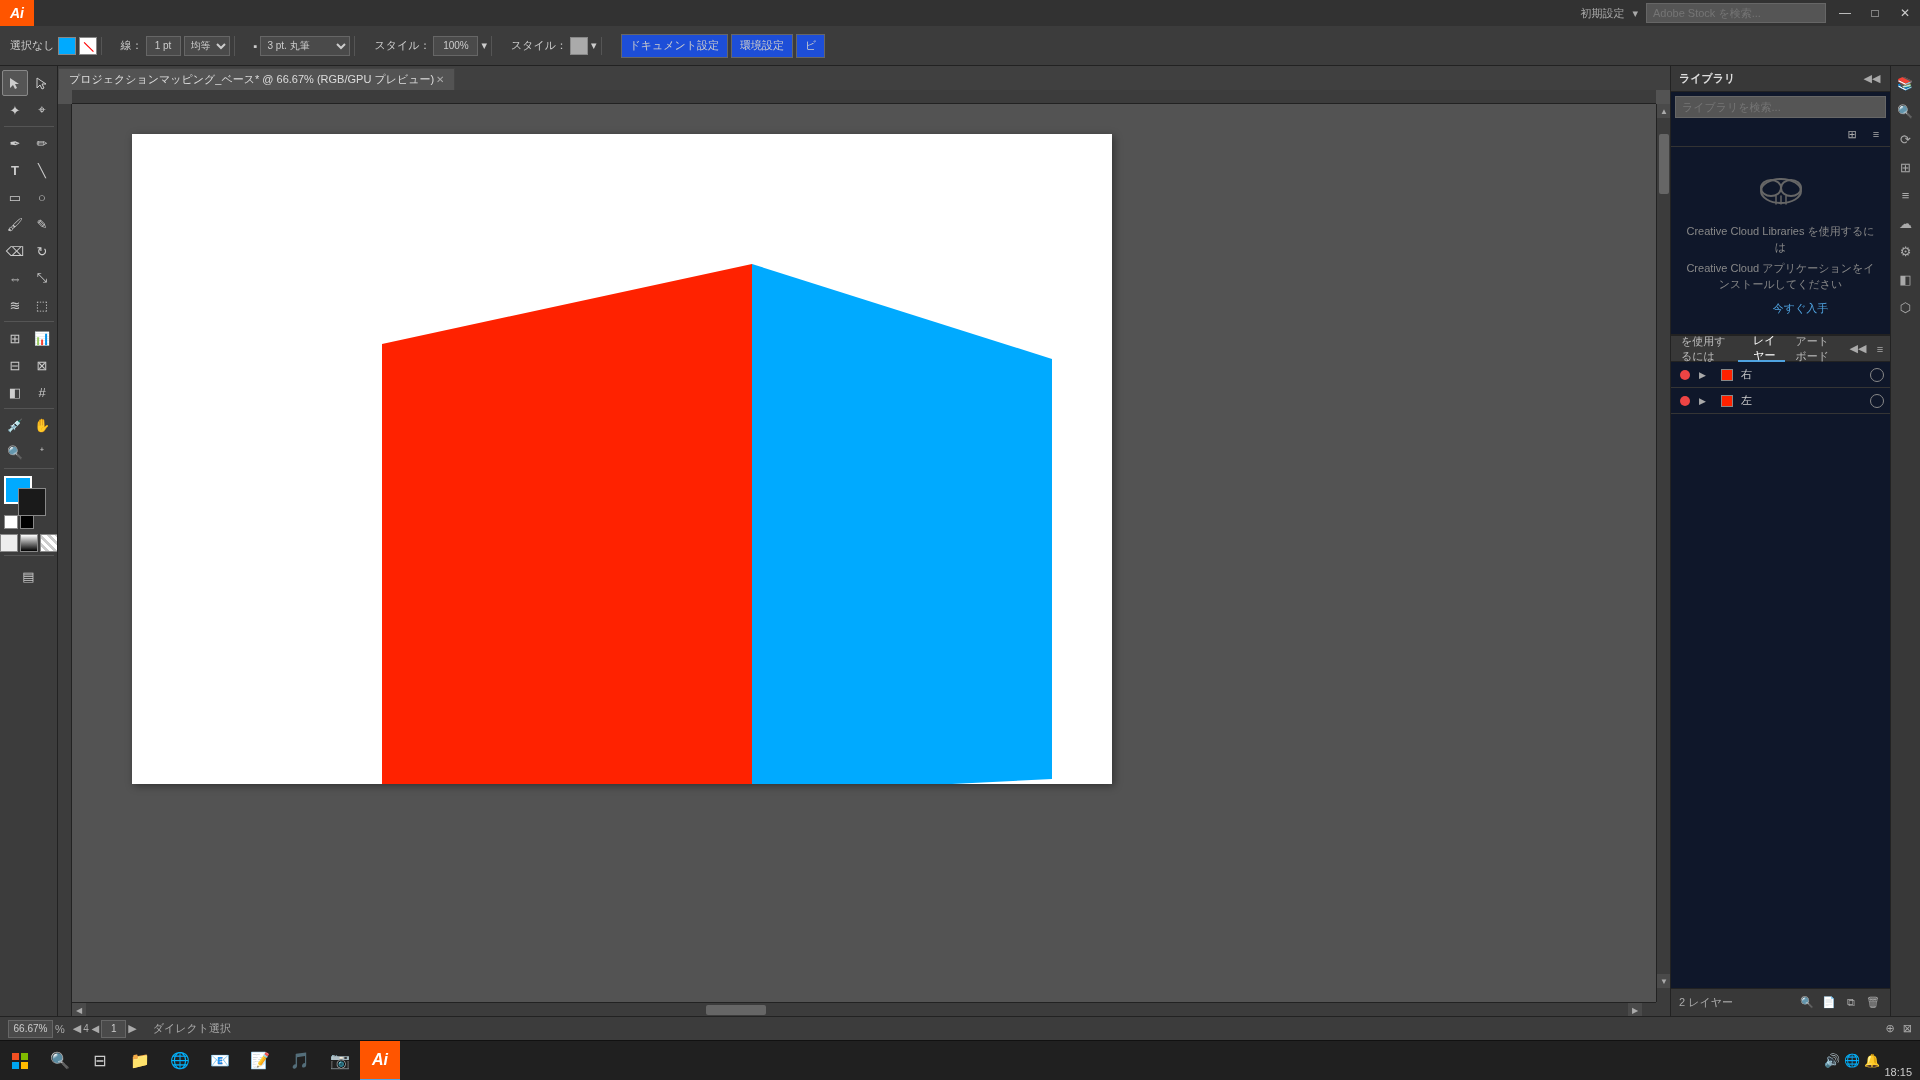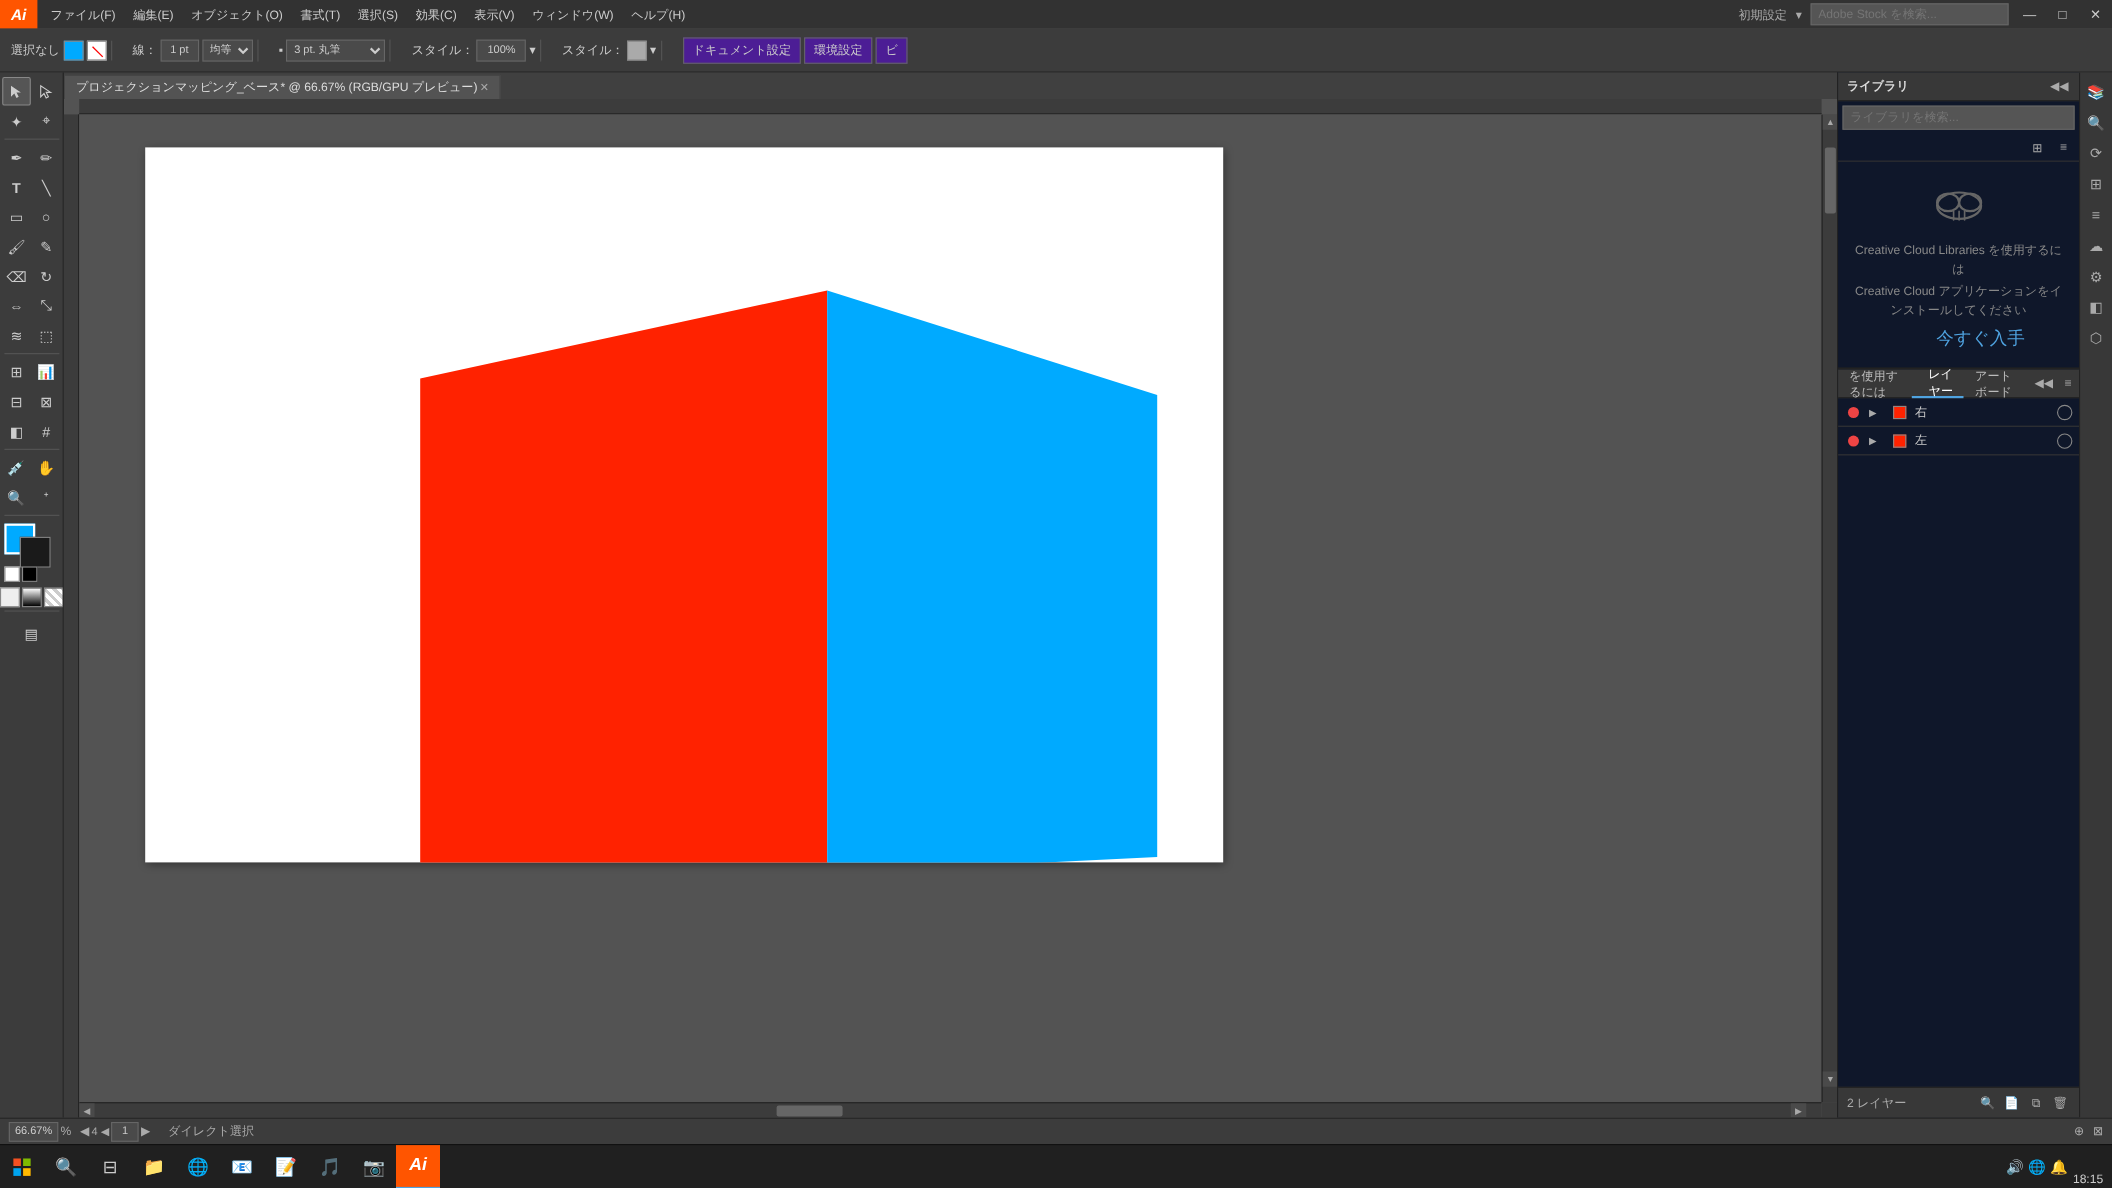--- a/index.html
+++ b/index.html
@@ -55,21 +55,21 @@
     }
     .tb-select {
       background: #4a4a4a; border: 1px solid #666; color: #ccc; font-size: 10px;
       padding: 1px 2px; height: 20px;
     }
     .tb-input {
       background: #4a4a4a; border: 1px solid #666; color: #ccc; font-size: 10px;
       padding: 1px 3px; height: 20px; width: 40px; text-align: center;
     }
     .tb-btn-large {
-      background: #4c1d95; border: 1px solid #666; color: #ccc; font-size: 11px;
+      background: #1d4ed8; border: 1px solid #666; color: #ccc; font-size: 11px;
       padding: 2px 8px; height: 24px; cursor: pointer;
     }
 
     
     #doc-tab-bar {
       position: absolute; top: 66px; left: 58px; right: 250px; height: 24px;
       background: #404040; display: flex; align-items: flex-end;
     }
     .doc-tab {
       height: 22px; background: #595959; border: 1px solid #444; border-bottom: none;
@@ -138,21 +138,21 @@
       color: #aaa; cursor: pointer; font-size: 13px;
     }
 
     
     #cloud-area {
       flex: 1; display: flex; flex-direction: column; align-items: center; justify-content: center;
       padding: 10px; color: #999; text-align: center;
     }
     .cloud-icon { font-size: 40px; color: #666; margin-bottom: 8px; }
     .cloud-text { font-size: 11px; color: #888; line-height: 1.5; }
-    .cloud-link { color: #4fa3e0; cursor: pointer; font-size: 16px; margin-left: 40px; }
+    .cloud-link { color: #4fa3e0; cursor: pointer; font-size: 11px; margin-left: 40px; }
 
     
     .layer-item-row {
       height: 26px; display: flex; align-items: center; padding: 0 6px; gap: 6px;
       border-bottom: 1px solid #353535; font-size: 11px; color: #ccc;
     }
 
     
     #status-bar {
       position: absolute; bottom: 0; left: 0; right: 0; height: 24px;
@@ -298,31 +298,20 @@
     #right-panel-outer {
       position: absolute; top: 66px; right: 30px; width: 220px; bottom: 64px;
     }
     
   </style>
 </head>
 <body>
 
 <div id="titlebar">
   <div id="ai-logo">Ai</div>
-  <div id="menu-bar">
-    <div class="menu-item">ファイル(F)</div>
-    <div class="menu-item">編集(E)</div>
-    <div class="menu-item">オブジェクト(O)</div>
-    <div class="menu-item">書式(T)</div>
-    <div class="menu-item">選択(S)</div>
-    <div class="menu-item">効果(C)</div>
-    <div class="menu-item">表示(V)</div>
-    <div class="menu-item">ウィンドウ(W)</div>
-    <div class="menu-item">ヘルプ(H)</div>
-  </div>
   <div id="title-spacer"></div>
   <div id="title-right">
     <span>初期設定</span>
     <span style="cursor:pointer;">▾</span>
     <input type="text" style="background: rgb(85, 85, 85); border: 1px solid rgb(102, 102, 102); color: rgb(204, 204, 204); font-size: 11px; padding: 2px 6px; height: 20px; width: 180px;" placeholder="Adobe Stock を検索...">
   </div>
   <div id="window-controls">
     <div class="win-btn">—</div>
     <div class="win-btn">□</div>
     <div class="win-btn close">✕</div>

